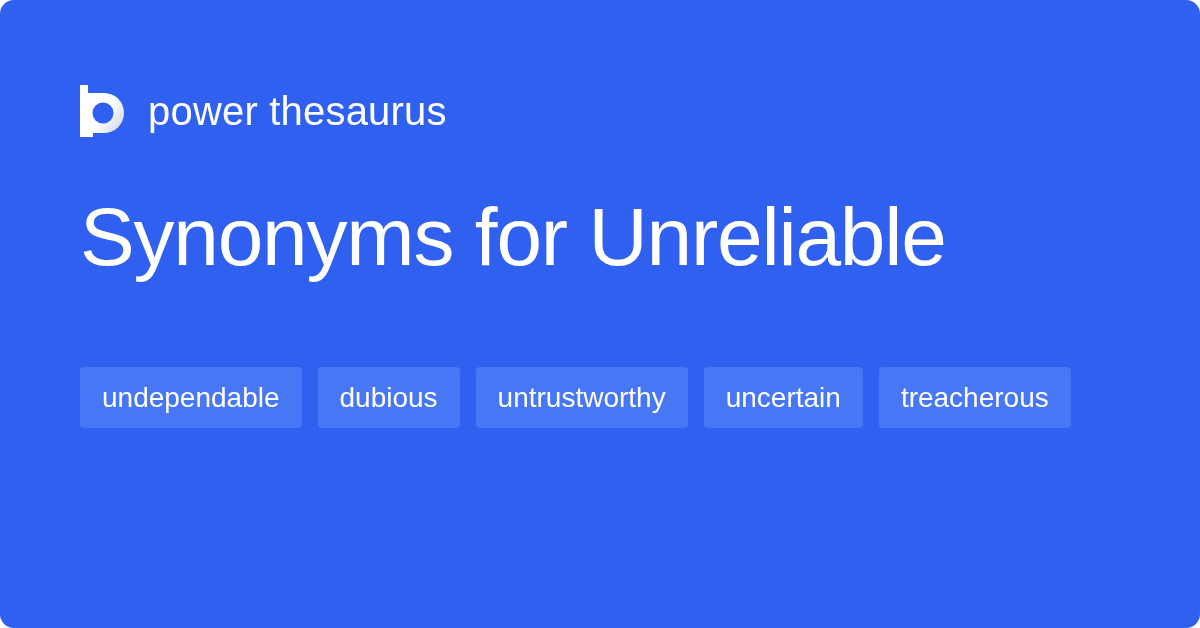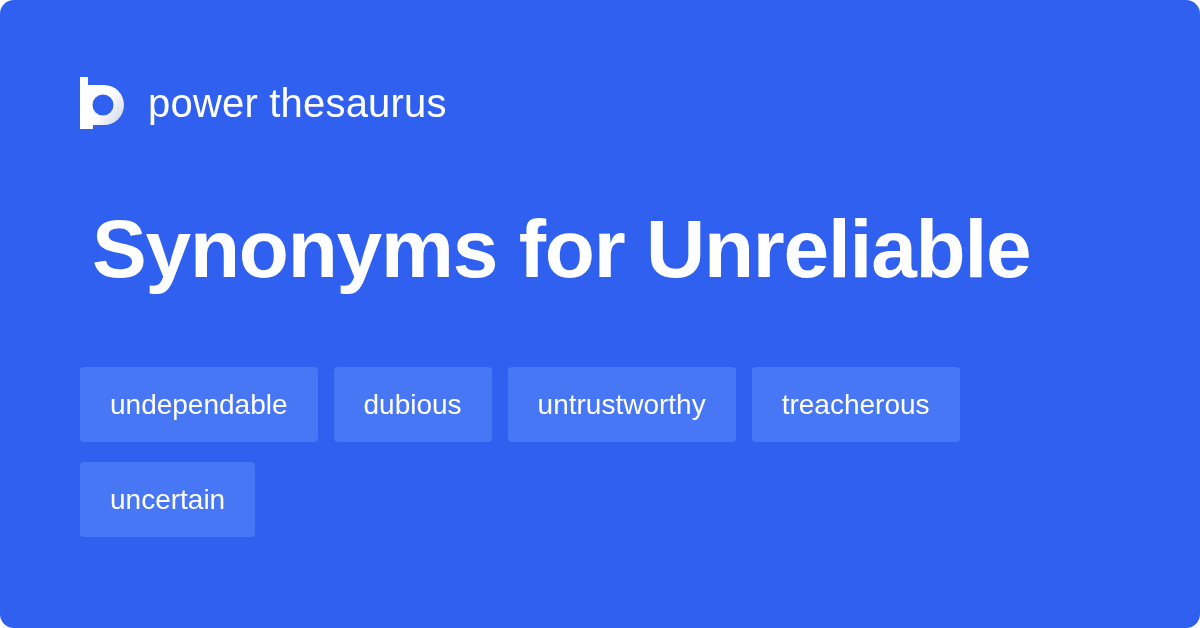--- a/index.html
+++ b/index.html
@@ -25,21 +25,21 @@
     box-sizing: border-box;
     background: #2f60f0;
     border-radius: 14px;
     overflow: hidden;
   }
 
   
   .brand {
     position: absolute;
     left: 80px;
-    top: 74px;
+    top: 82px;
     display: flex;
     align-items: center;
     gap: 22px;
     height: 58px;
   }
 
   .brand-mark {
     width: 46px;
     height: 52px;
     display: block;
@@ -53,24 +53,24 @@
     letter-spacing: 0.2px;
     line-height: 1;
     white-space: nowrap;
   }
 
   
   .headline {
     position: absolute;
     left: 80px;
     top: 196px;
-    margin: 12px;
+    margin: 0;
     color: #ffffff;
     font-size: 82px;
-    font-weight: 700;
+    font-weight: 400;
     letter-spacing: -1.2px;
     line-height: 1.0;
     white-space: nowrap;
   }
 
   
   .chips {
     position: absolute;
     left: 80px;
     top: 367px;
@@ -81,23 +81,23 @@
     align-content: flex-start;
   }
 
   .chip {
     background: #4777f5;
     border-radius: 4px;
     color: #ffffff;
     font-size: 28px;
     font-weight: 400;
     line-height: 1;
-    height: 75px;
+    height: 61px;
     box-sizing: border-box;
-    padding: 0 30px;
+    padding: 0 22px;
     display: flex;
     align-items: center;
     justify-content: center;
     white-space: nowrap;
     cursor: pointer;
   }
 </style>
 </head>
 <body>
 
@@ -124,17 +124,17 @@
     </svg>
     <span class="brand-name">power thesaurus</span>
   </div>
 
   <h1 class="headline">Synonyms for Unreliable</h1>
 
   <div class="chips">
     <span class="chip">undependable</span>
     <span class="chip">dubious</span>
     <span class="chip">untrustworthy</span>
+    <span class="chip">uncertain</span>
     <span class="chip">treacherous</span>
-    <span class="chip">uncertain</span>
   </div>
 
 </div>
 
 </body></html>

